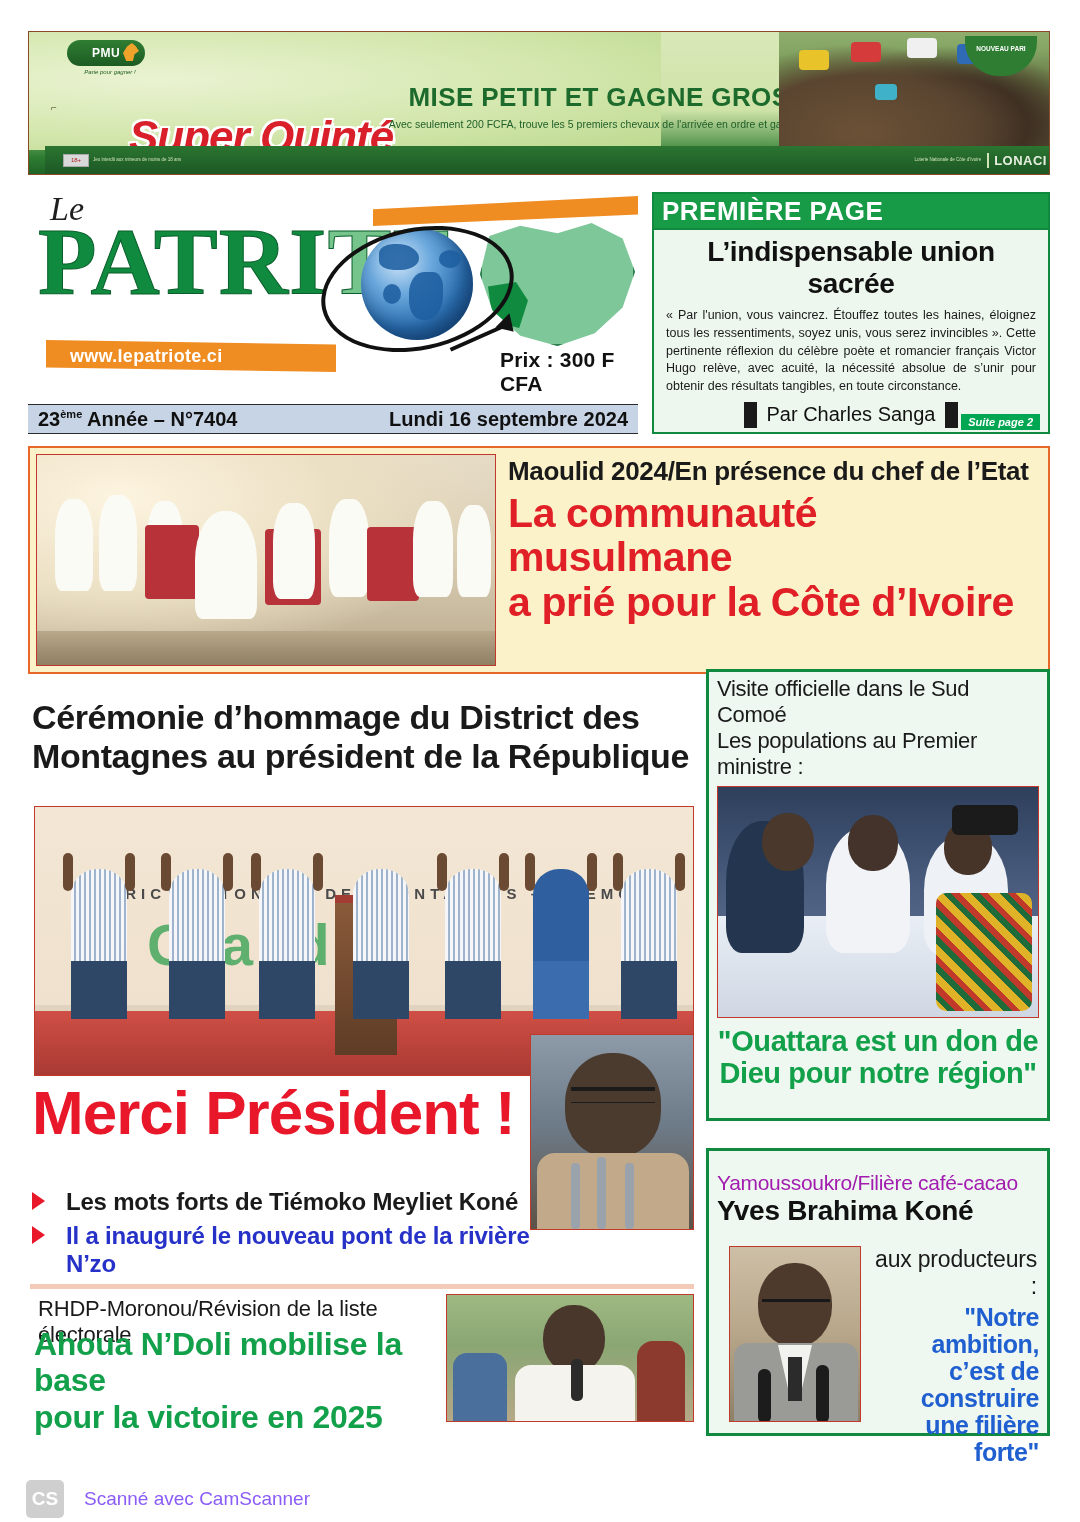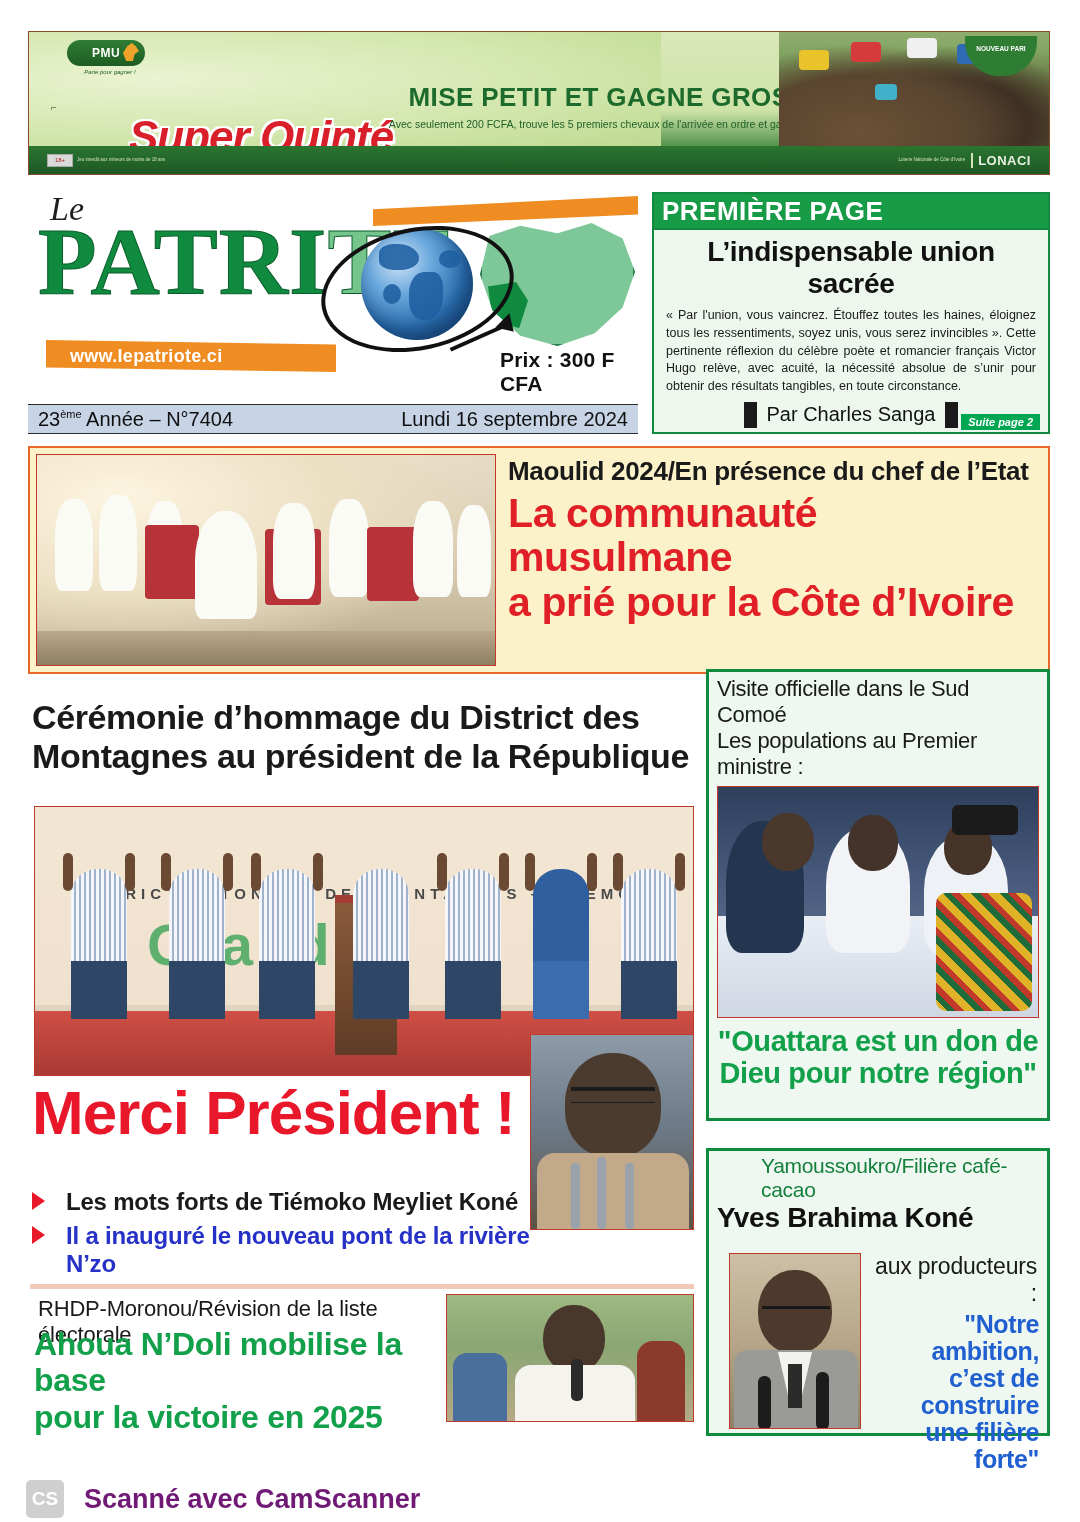--- a/index.html
+++ b/index.html
@@ -75,21 +75,21 @@
       linear-gradient(180deg, #8fae6e 0%, #6f9450 45%, #4d7236 100%);
   }
   .hj { position: absolute; border-radius: 4px; }
   .ad-newbadge {
     position: absolute; right: 12px; top: 4px; width: 72px; height: 40px;
     background: #2f7d33; border-bottom-left-radius: 34px; border-bottom-right-radius: 34px;
     color: #ffffff; font-size: 6.5px; font-weight: bold; text-align: center;
     padding-top: 9px; line-height: 1.3;
   }
   .ad-bottombar {
-    position: absolute; left: 0; bottom: 0; width: 100%; height: 28px;
+    position: absolute; left: 16px; bottom: 0; width: 100%; height: 28px;
     background: linear-gradient(180deg,#2b7531,#1d5824);
     display: flex; align-items: center; justify-content: space-between;
     padding: 0 18px;
   }
   .ad-age {
     display: flex; align-items: center; gap: 4px;
   }
   .ad-age-chip {
     width: 26px; height: 13px; background: #d9d9d9; border: 1px solid #aaa;
     font-size: 6px; color: #b02020; display: flex; align-items: center; justify-content: center;
@@ -172,21 +172,21 @@
   .mast-price {
     position: absolute; left: 472px; top: 160px;
     font-size: 21px; font-weight: bold; color: #111111; letter-spacing: .2px;
   }
   .datebar {
     position: absolute; left: 28px; top: 404px; width: 610px; height: 30px;
     background: #c7d4e6; border-top: 1.5px solid #2b2b2b; border-bottom: 1.5px solid #2b2b2b;
     display: flex; align-items: center; justify-content: space-between;
     padding: 0 10px;
   }
-  .datebar span { font-size: 20px; font-weight: normal; color: #101010; }
+  .datebar span { font-size: 20px; font-weight: bold; color: #101010; }
   .datebar .sup { font-size: 11px; vertical-align: super; }
 
   
   .pp-box {
     position: absolute; left: 652px; top: 192px; width: 398px; height: 242px;
     border: 2px solid #0f8a3e; background: #edf7ee;
   }
   .pp-head {
     height: 36px; background: #179b47;
     display: flex; align-items: center; padding-left: 8px;
@@ -367,21 +367,21 @@
   }
   .rc1-quote {
     margin: 8px 8px 0 8px; font-size: 29px; font-weight: bold; color: #12a04a;
     line-height: 1.1; text-align: center; letter-spacing: -.4px;
   }
   .rc-box2 {
     position: absolute; left: 706px; top: 1148px; width: 344px; height: 288px;
     border: 3px solid #0f8a3e; background: #eef8f0;
   }
   .rc2-kicker {
-    padding: 3px 6px 0 8px; font-size: 21px; color: #15803d; letter-spacing: -.3px; margin-left: 44px;
+    padding: 20px 6px 0 8px; font-size: 21px; color: #a21caf; letter-spacing: -.3px;
   }
   .rc2-name {
     padding: 0 8px; font-size: 28px; font-weight: bold; color: #111111; letter-spacing: -.3px;
   }
   .rc2-row { display: flex; padding: 4px 8px 0 20px; gap: 6px; margin-top: 15px; }
   .rc2-photo {
     width: 132px; height: 176px; flex: none;
     border: 1.5px solid #c0392b; overflow: hidden;
     background: linear-gradient(180deg,#cdbfa6 0%, #b7a689 50%, #8e8068 100%);
     position: relative;
@@ -406,21 +406,21 @@
   .cs {
     position: absolute; left: 26px; top: 1480px;
     display: flex; align-items: center; gap: 20px;
   }
   .cs-logo {
     width: 38px; height: 38px; border-radius: 5px;
     background: #cfcfcf; color: #ffffff; font-size: 19px; font-weight: bold;
     display: flex; align-items: center; justify-content: center;
     font-family: "Liberation Sans", sans-serif;
   }
-  .cs-txt { font-size: 27px; color: #701a75; font-weight: bold; }
+  .cs-txt { font-size: 19px; color: #8b5cf6; }
 </style>
 </head>
 <body>
 
 <div class="page">
 
   <div class="ad-banner">
     <div class="ad-grad-left"></div>
 
     <div class="ad-tick">⌐</div>

